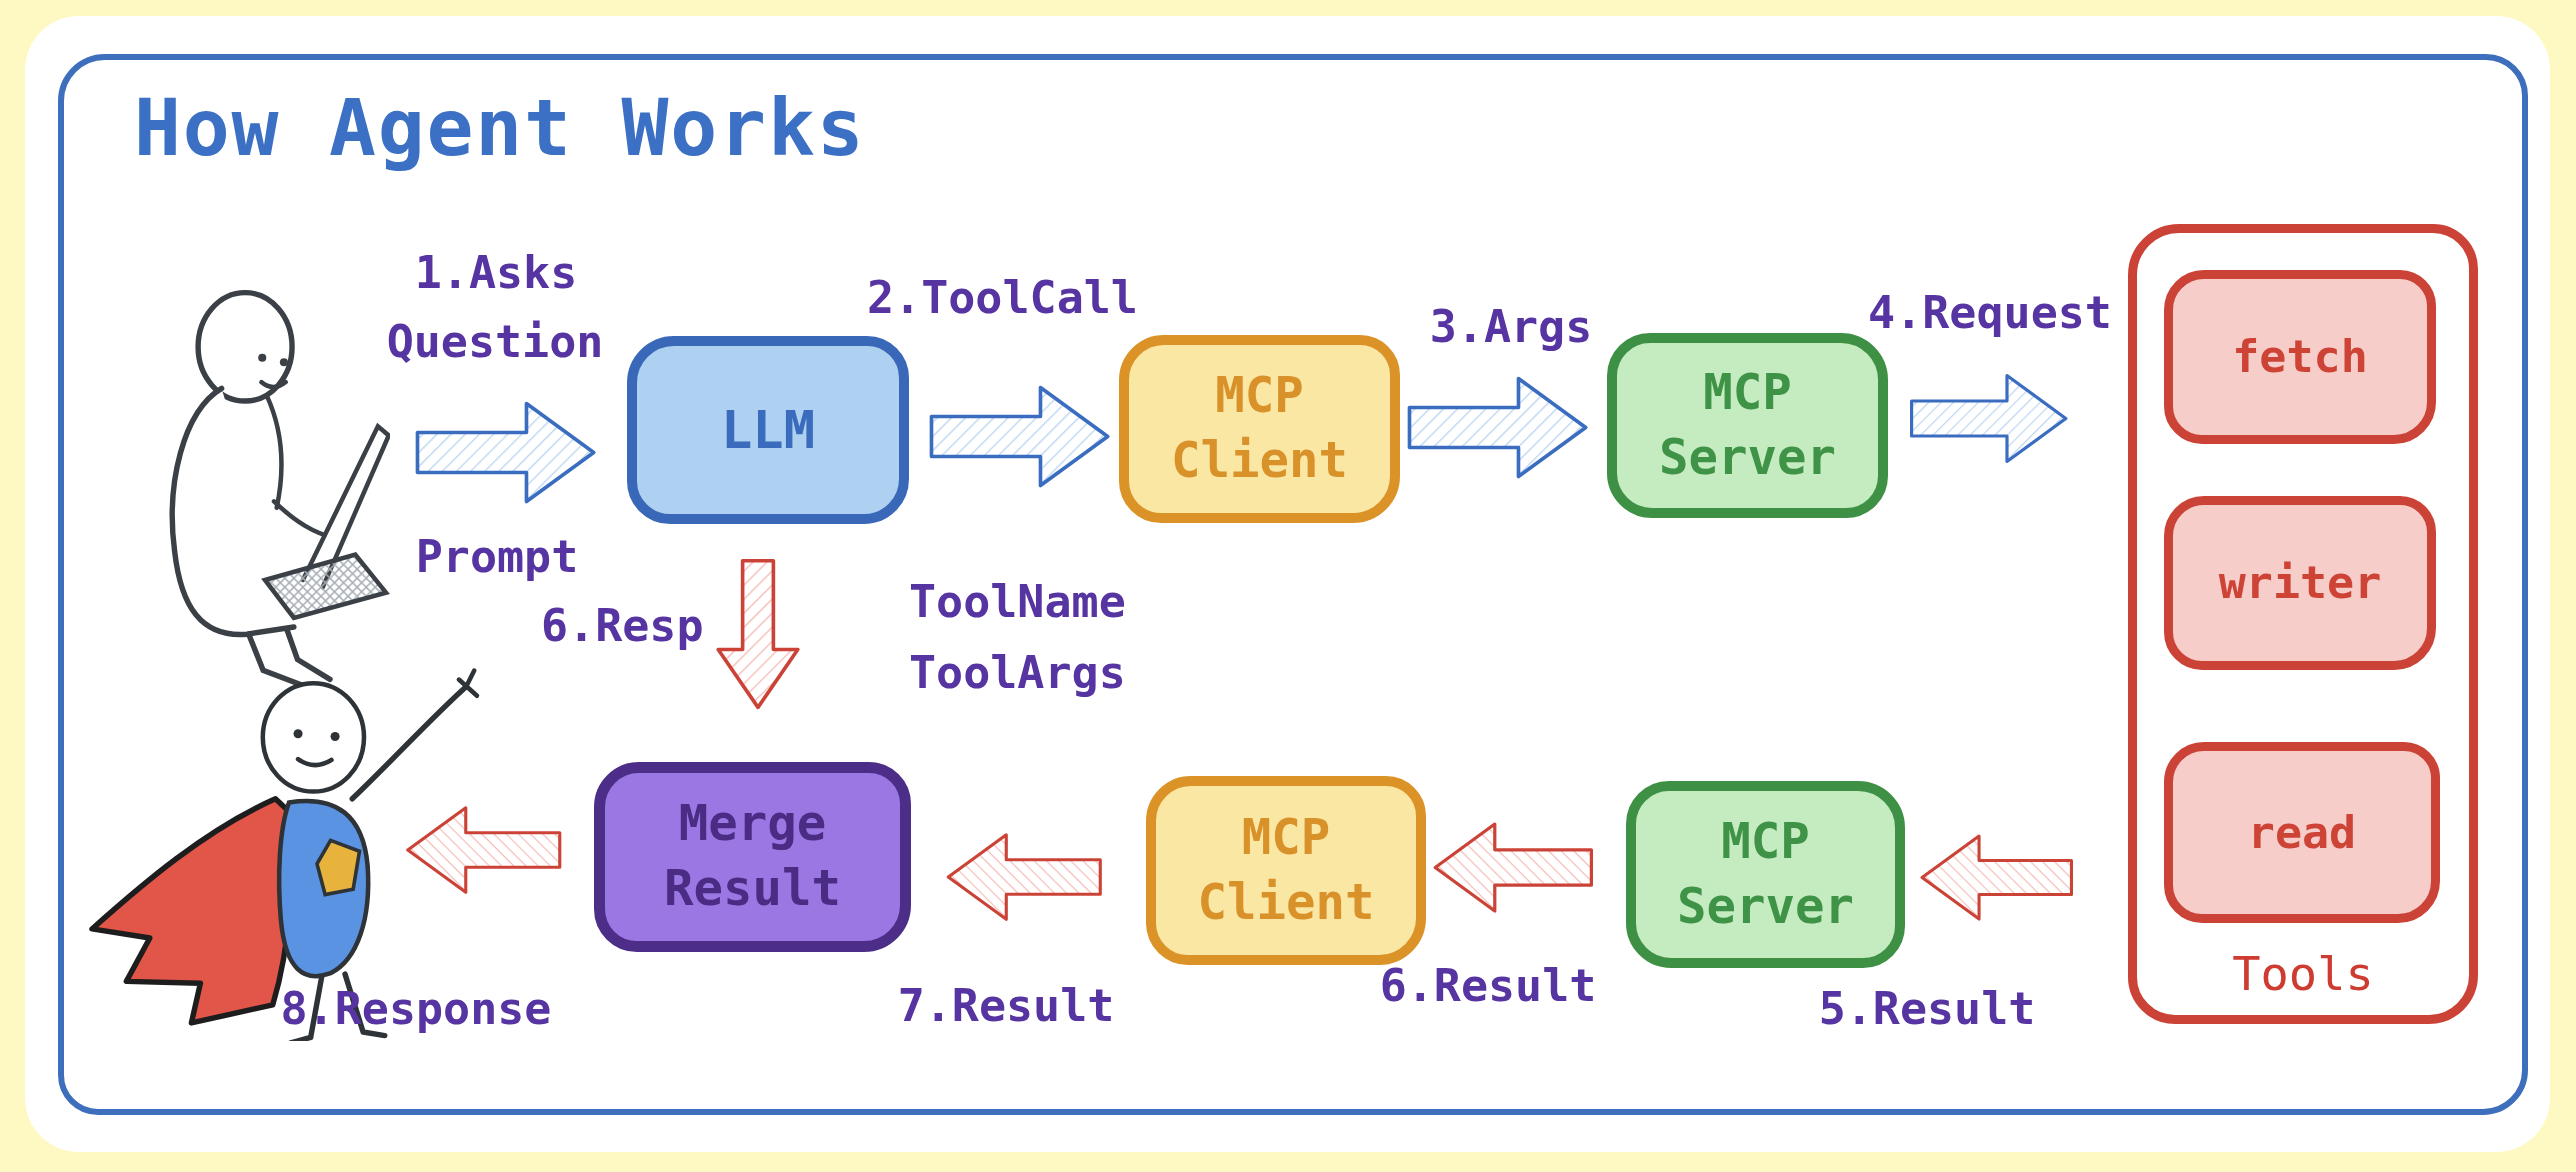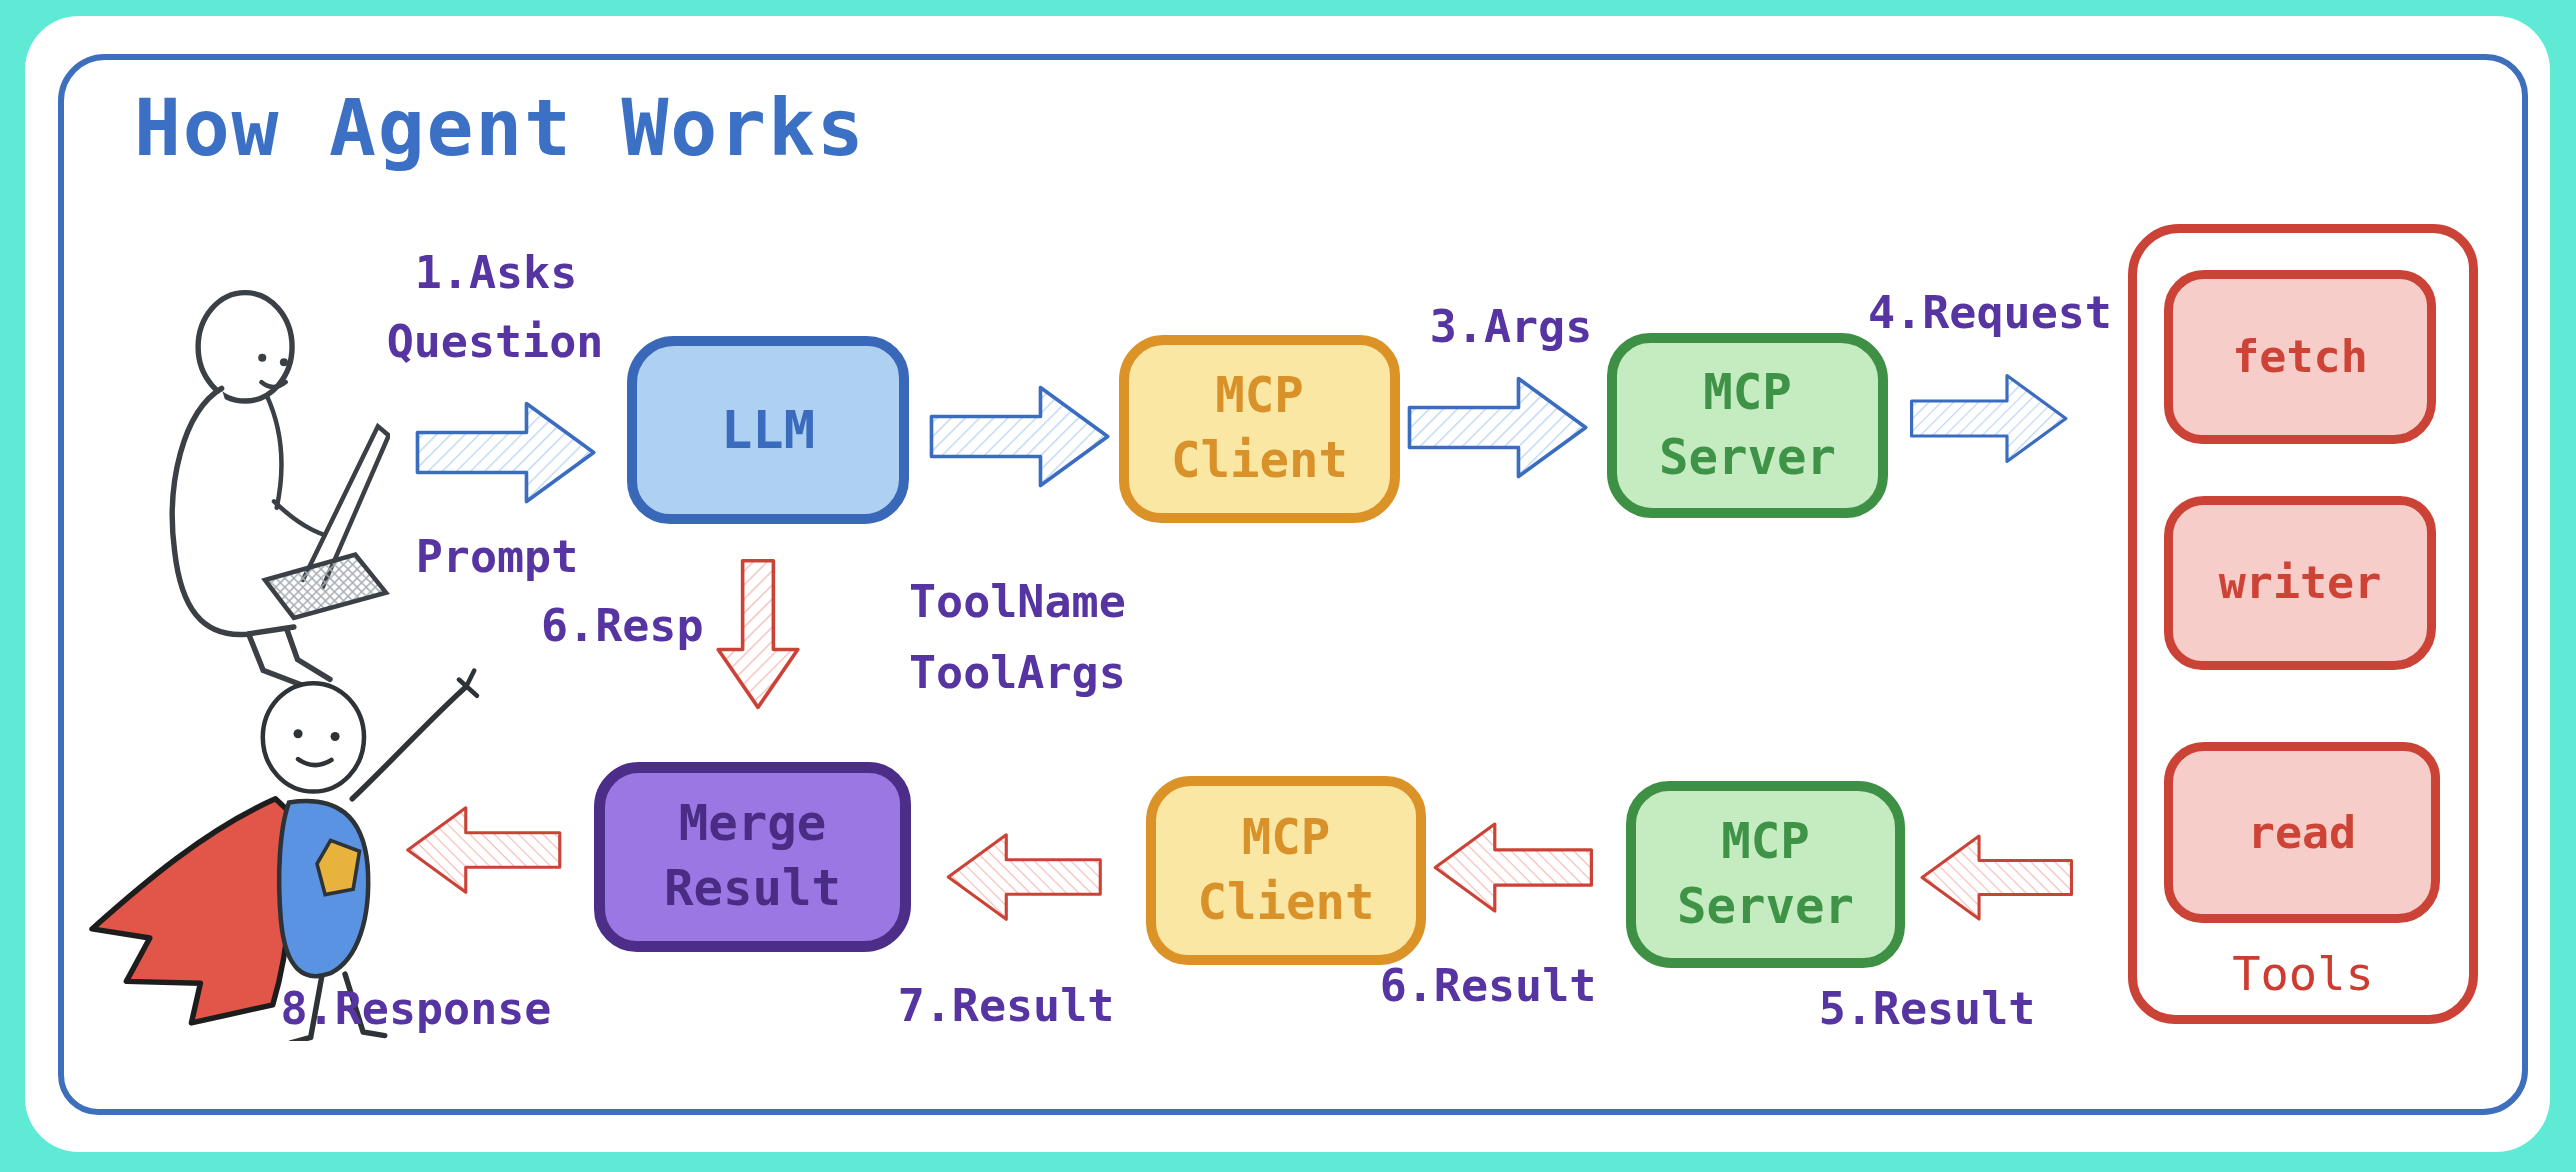--- a/index.html
+++ b/index.html
@@ -1,16 +1,16 @@
 <!DOCTYPE html>
 <html style="font-size:14.5px"><head>
 <meta charset="utf-8">
 <style>
   html,body{margin:0;padding:0;background:#000;}
-  .stage{position:relative;width:2576px;height:1172px;background:#5eead4;overflow:hidden;
+  .stage{position:relative;width:2576px;height:1172px;background:#fef9c3;overflow:hidden;
          font-family:"DejaVu Sans Mono","Liberation Mono",monospace;}
   .card{position:absolute;left:25px;top:16.3px;width:2525px;height:1136px;background:#ffffff;
         border-radius:54px;}
   .frame{position:absolute;left:58px;top:54px;width:2458px;height:1049px;background:#fff;
          border:6.3px solid #3d6fbd;border-radius:47px 42px 45px 40px;}
   .title{position:absolute;left:134px;top:83px;font-size:78px;font-weight:bold;color:#3b70c4;
          letter-spacing:1.8px;white-space:nowrap;}
   
   .node{position:absolute;display:flex;flex-direction:column;align-items:center;justify-content:center;
         font-weight:bold;text-align:center;line-height:1.32;box-sizing:border-box;}
@@ -93,20 +93,21 @@
       <path d="M250 172 C 302 164, 332 186, 337 242 C 341 300, 326 346, 296 361 C 266 372, 246 356, 241 302 C 237 256, 239 202, 250 172 Z" fill="#5b93e3" stroke-width="5"></path>
       <polygon points="296,214 328,226 321,268 290,274 281,240" fill="#e8b33c" stroke-width="4"></polygon>
       <path d="M286 366 L 274 432 M 274 432 L 252 438" stroke-width="6"></path>
       <path d="M312 362 L 332 426 M 332 426 L 356 430" stroke-width="6"></path>
     </g>
   </svg>
 
   <div class="lbl c" style="left:496px;top:246px">1.Asks</div>
   <div class="lbl c" style="left:495px;top:315px">Question</div>
   <div class="lbl c" style="left:497px;top:530px">Prompt</div>
+  <div class="lbl" style="left:867px;top:271px">2.ToolCall</div>
   <div class="lbl" style="left:909px;top:575px">ToolName</div>
   <div class="lbl" style="left:909px;top:646px">ToolArgs</div>
   <div class="lbl" style="left:541px;top:599px">6.Resp</div>
   <div class="lbl c" style="left:1511px;top:300px">3.Args</div>
   <div class="lbl c" style="left:1990px;top:286px">4.Request</div>
   <div class="lbl c" style="left:1927px;top:982px">5.Result</div>
   <div class="lbl c" style="left:1488px;top:959px">6.Result</div>
   <div class="lbl c" style="left:1006px;top:979px">7.Result</div>
   <div class="lbl c" style="left:416px;top:982px">8.Response</div>
 

